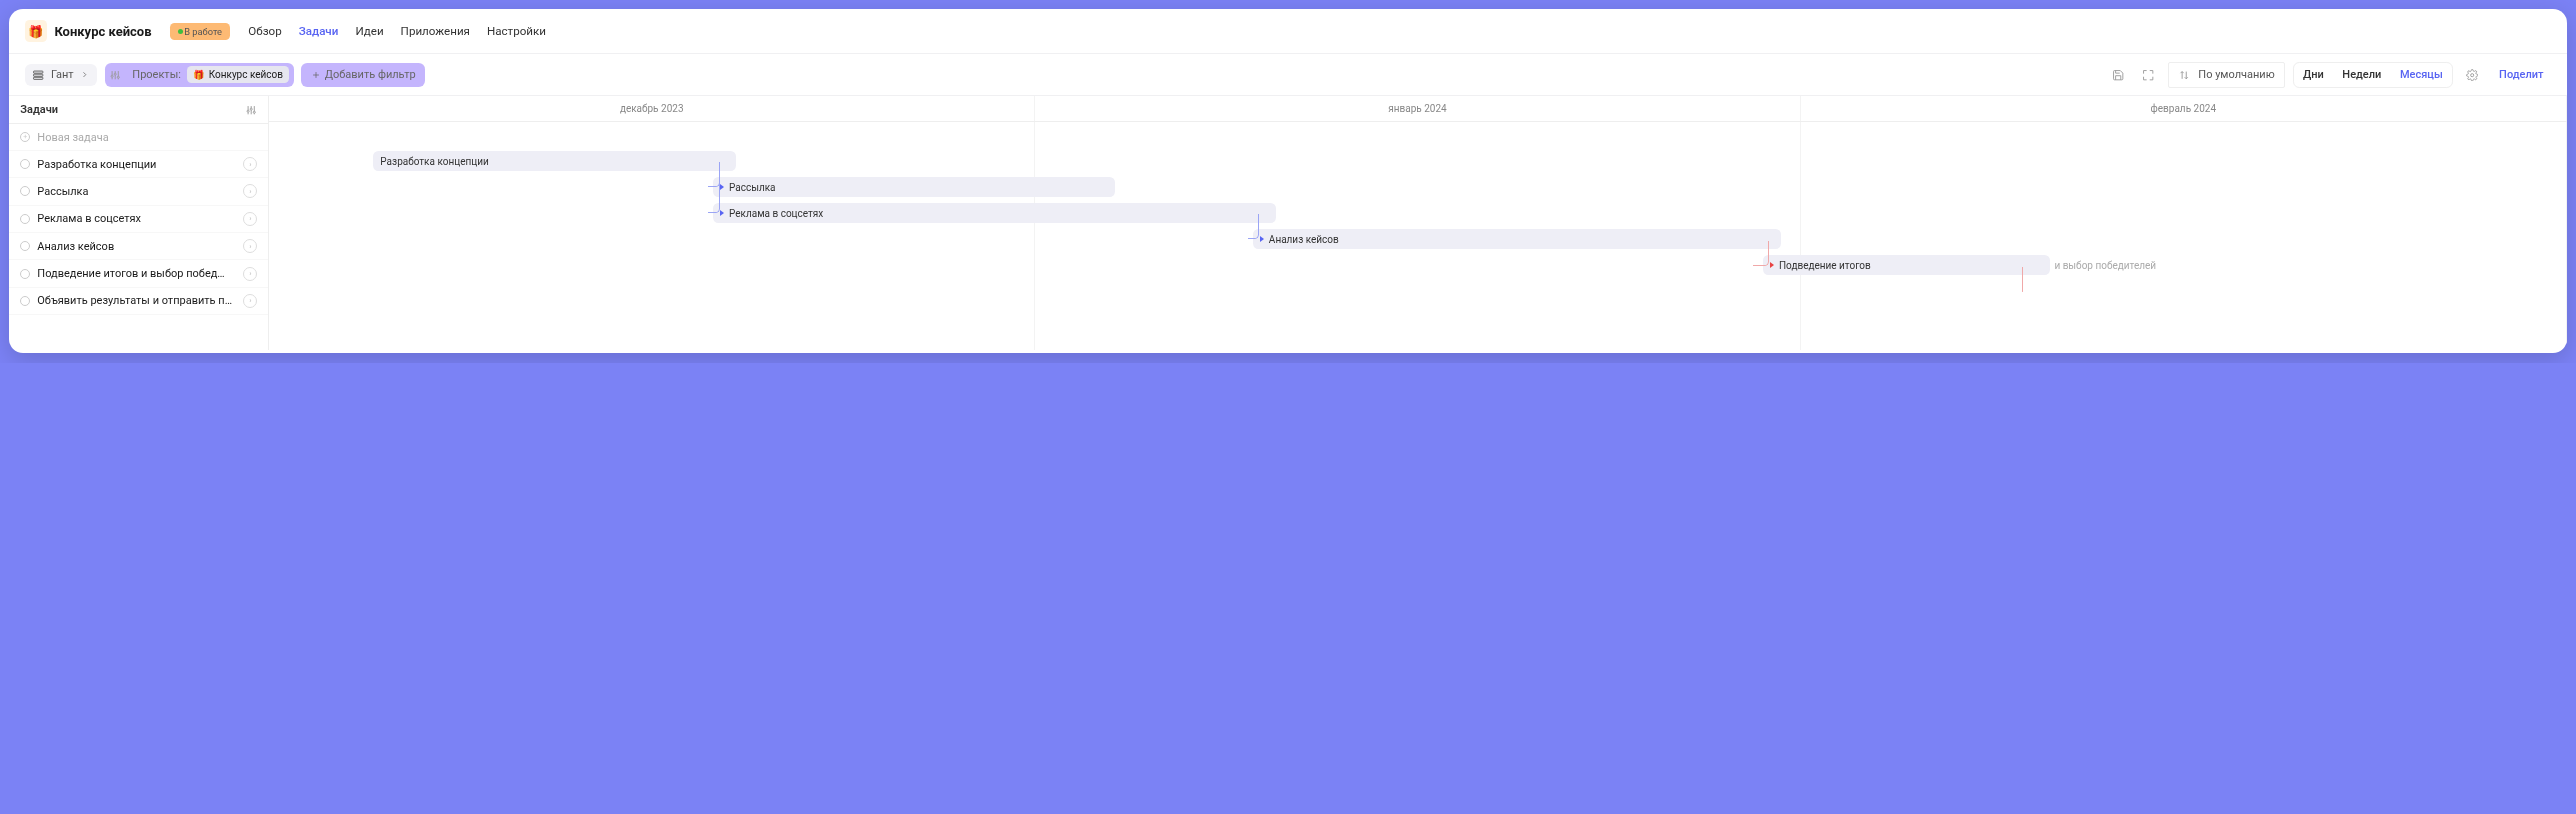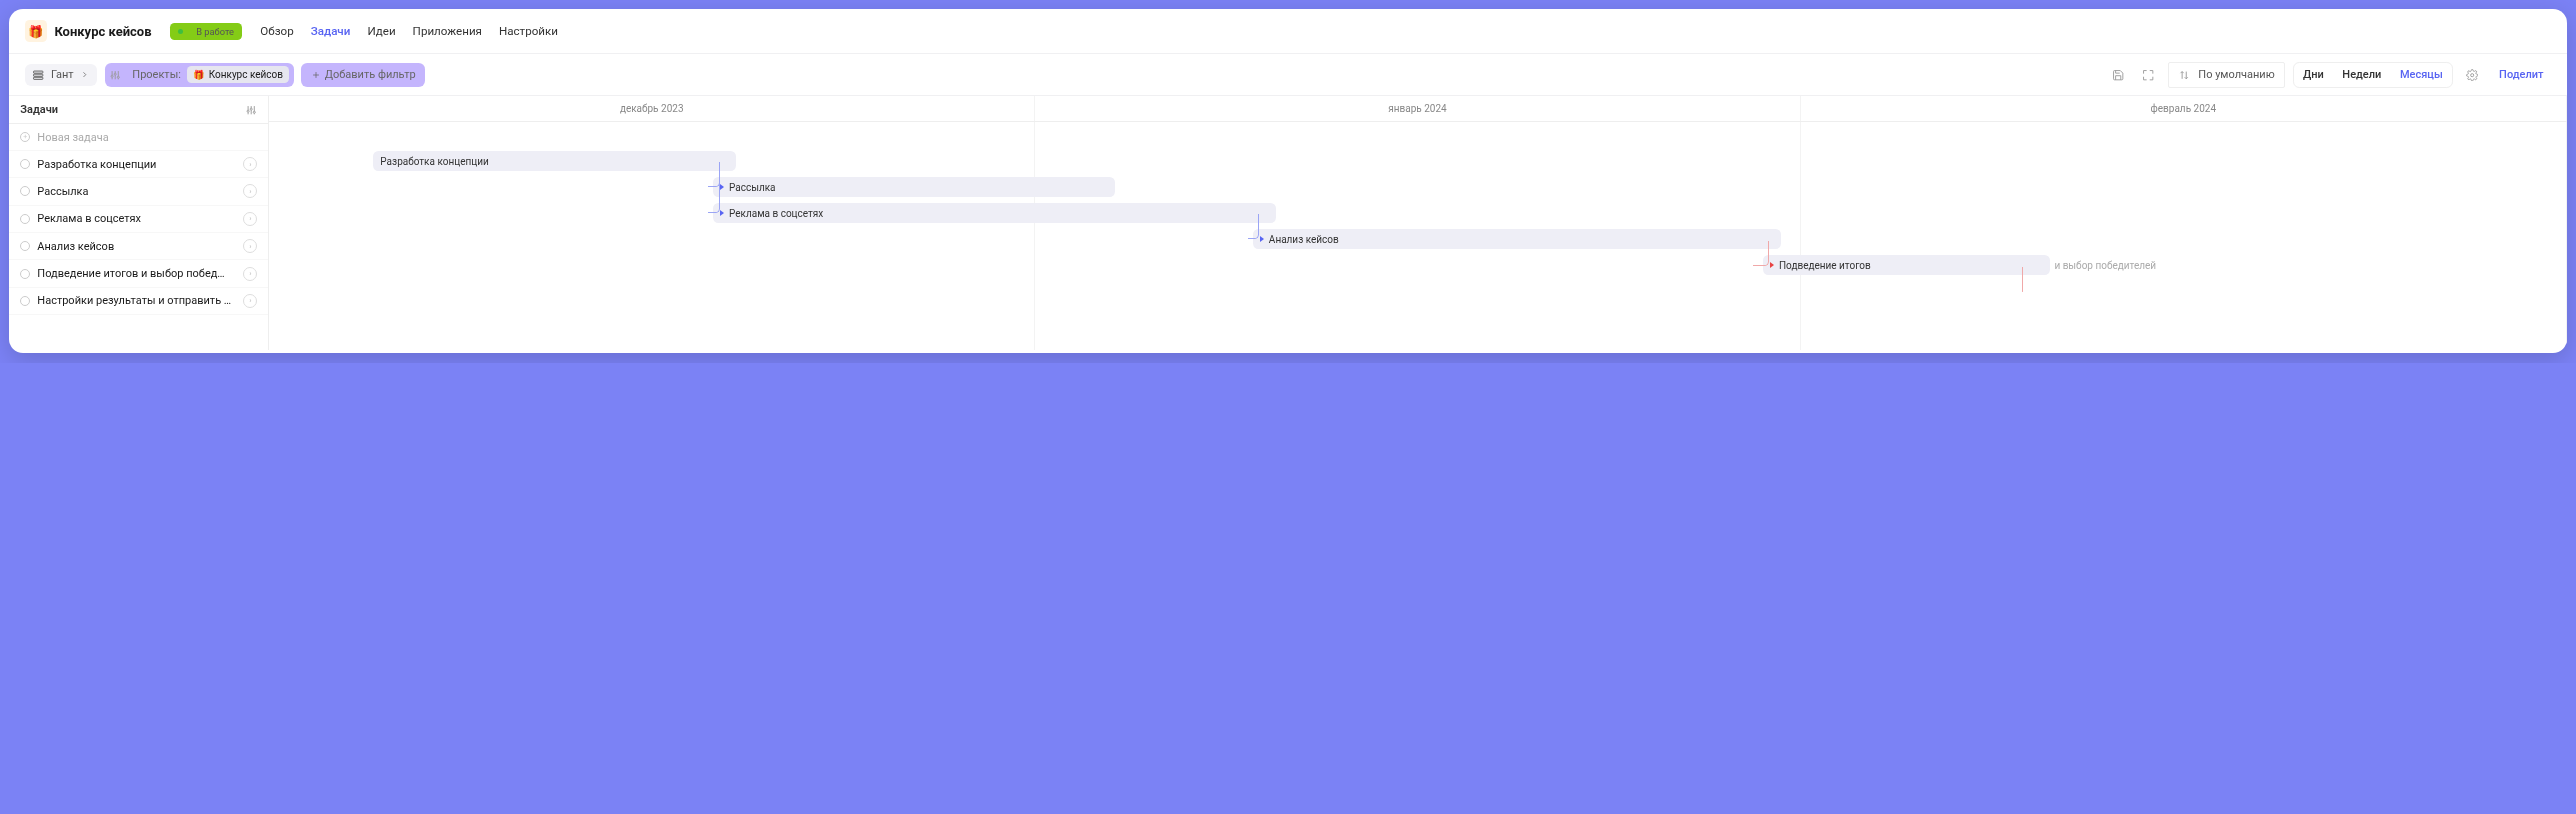--- a/index.html
+++ b/index.html
@@ -36,22 +36,22 @@
   font-size: 12.4px;
 }
 .project-title {
   font-size: 13px;
   font-weight: 700;
   margin-left: -11px;
 }
 .status-badge {
   display: inline-flex;
   align-items: center;
-  gap: 13px;
-  background: #84cc16;
+  gap: 1px;
+  background: #fdba74;
   border-radius: 4.6px;
   padding: 3.1px 7.7px;
   font-size: 9.3px;
   color: #555;
 }
 .status-dot {
   width: 5.4px;
   height: 5.4px;
   background: #3fbf3f;
   border-radius: 50%;
@@ -428,21 +428,21 @@
   <span class="task-name">Анализ кейсов</span>
   <span class="row-action">›</span>
           </div>
           <div class="task-row">
             <span class="circle"></span>
   <span class="task-name">Подведение итогов и выбор побед…</span>
   <span class="row-action">›</span>
           </div>
           <div class="task-row">
             <span class="circle"></span>
-  <span class="task-name">Настройки результаты и отправить п…</span>
+  <span class="task-name">Объявить результаты и отправить п…</span>
   <span class="row-action">›</span>
           </div>
         </div>
     </div>
 
     <div class="gantt-area">
       <div class="gantt-header" id="gantt-header">
           <div class="gantt-col">декабрь 2023</div>
           <div class="gantt-col">январь 2024</div>
           <div class="gantt-col">февраль 2024</div>

